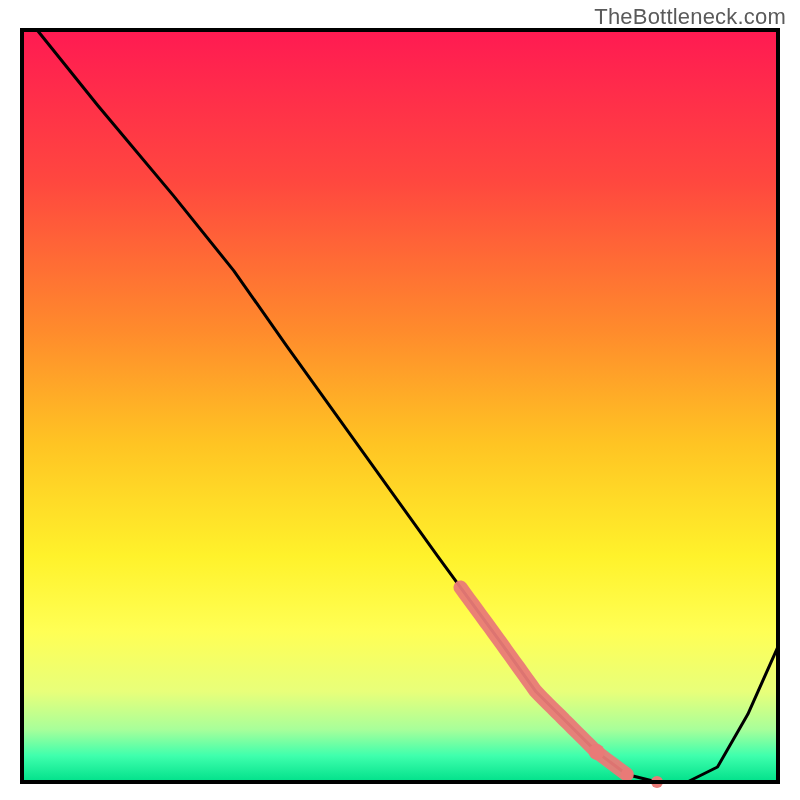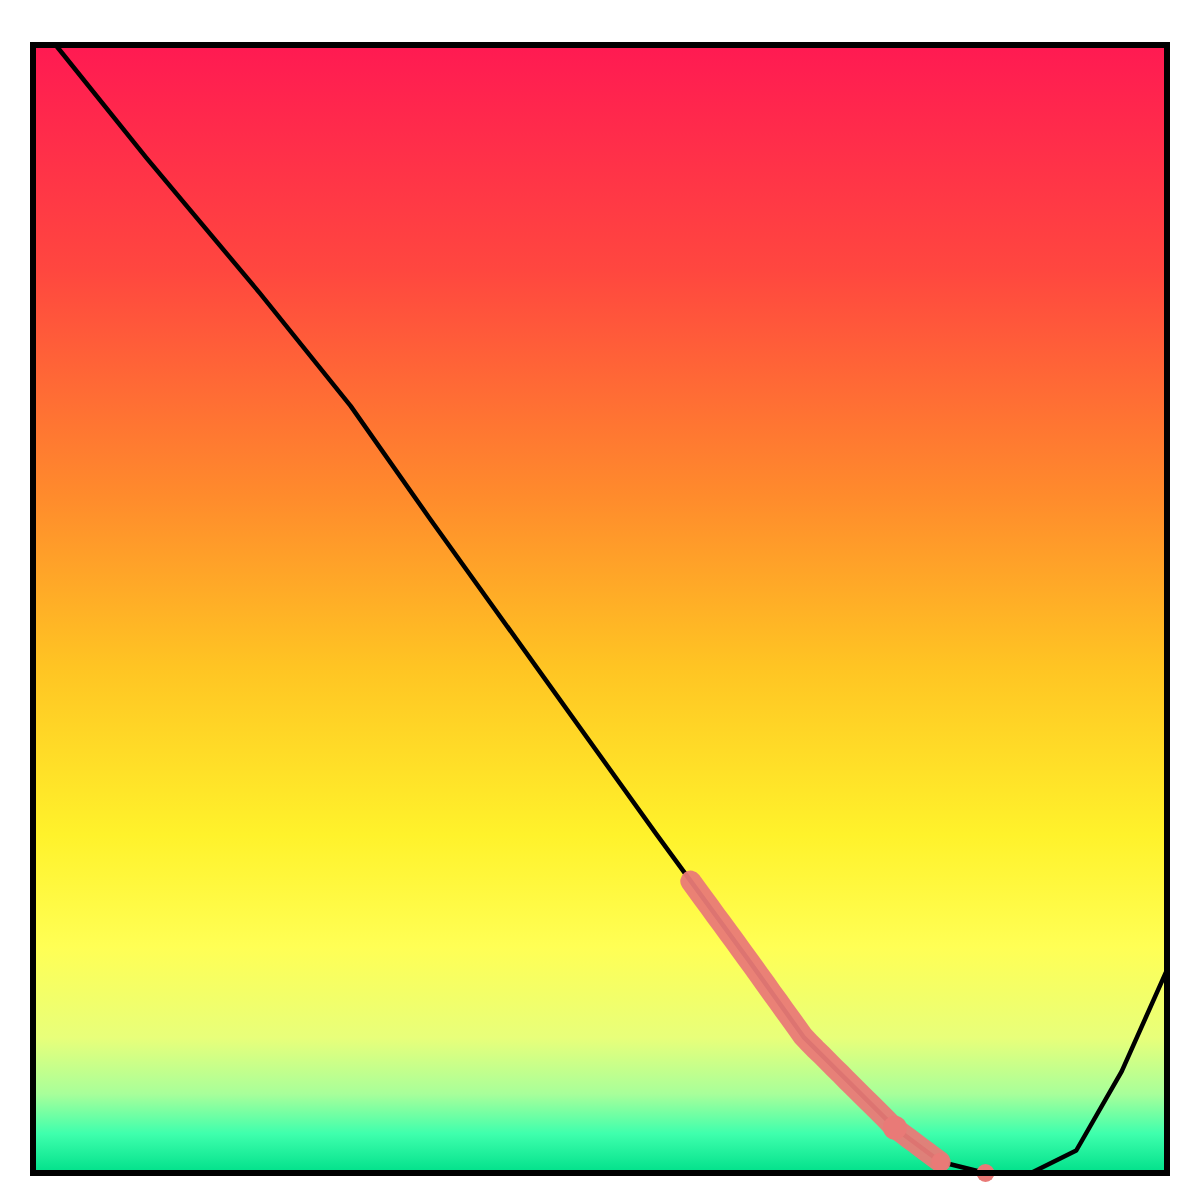--- a/index.html
+++ b/index.html
@@ -31,20 +31,21 @@
     display: block;
     position: absolute;
     top: 0;
     left: 0;
   }
 </style>
 </head>
 <body>
 
 <div class="frame">
+  <div class="watermark">TheBottleneck.com</div>
 
   <svg id="plot" width="800" height="800" viewBox="0 0 800 800">
     <defs>
       <linearGradient id="bg-grad" x1="0" y1="0" x2="0" y2="1">
           <stop offset="0%" stop-color="#ff1a52"></stop>
           <stop offset="20%" stop-color="#ff473f"></stop>
           <stop offset="40%" stop-color="#ff8b2c"></stop>
           <stop offset="55.00000000000001%" stop-color="#ffc423"></stop>
           <stop offset="70%" stop-color="#fff22b"></stop>
           <stop offset="80%" stop-color="#ffff55"></stop>

